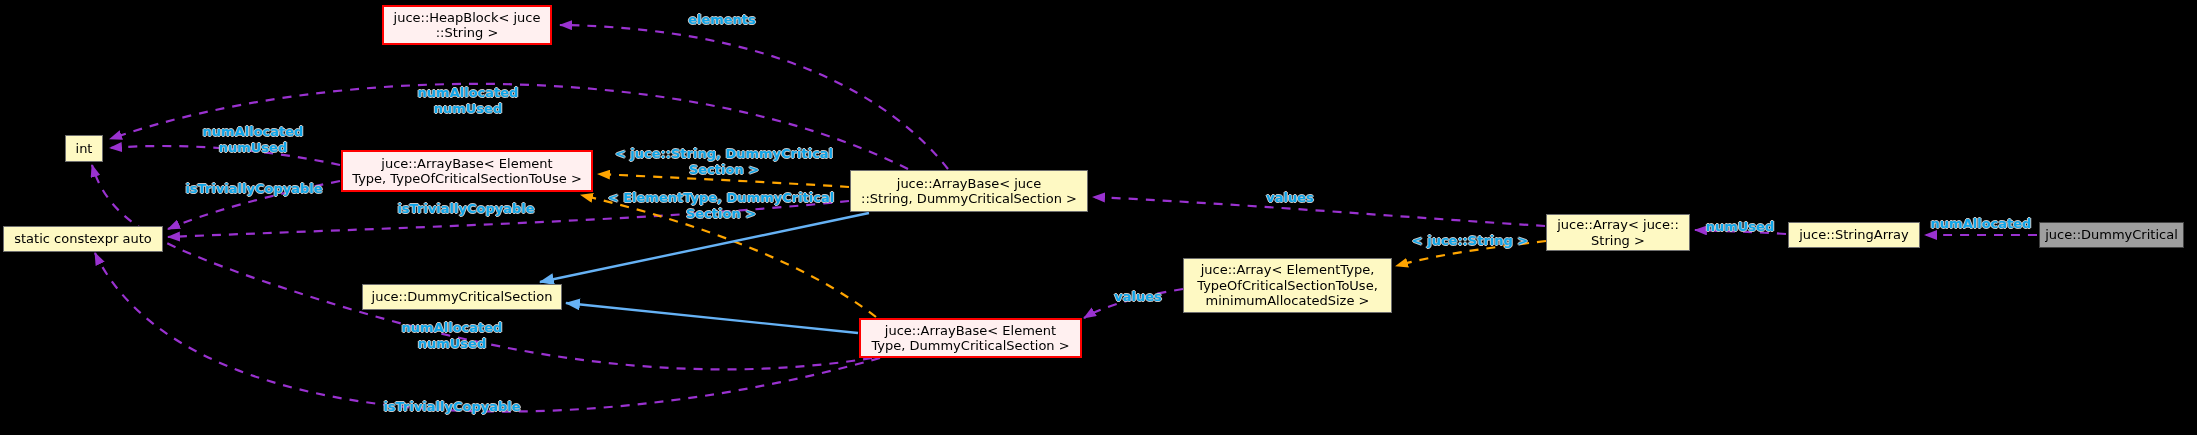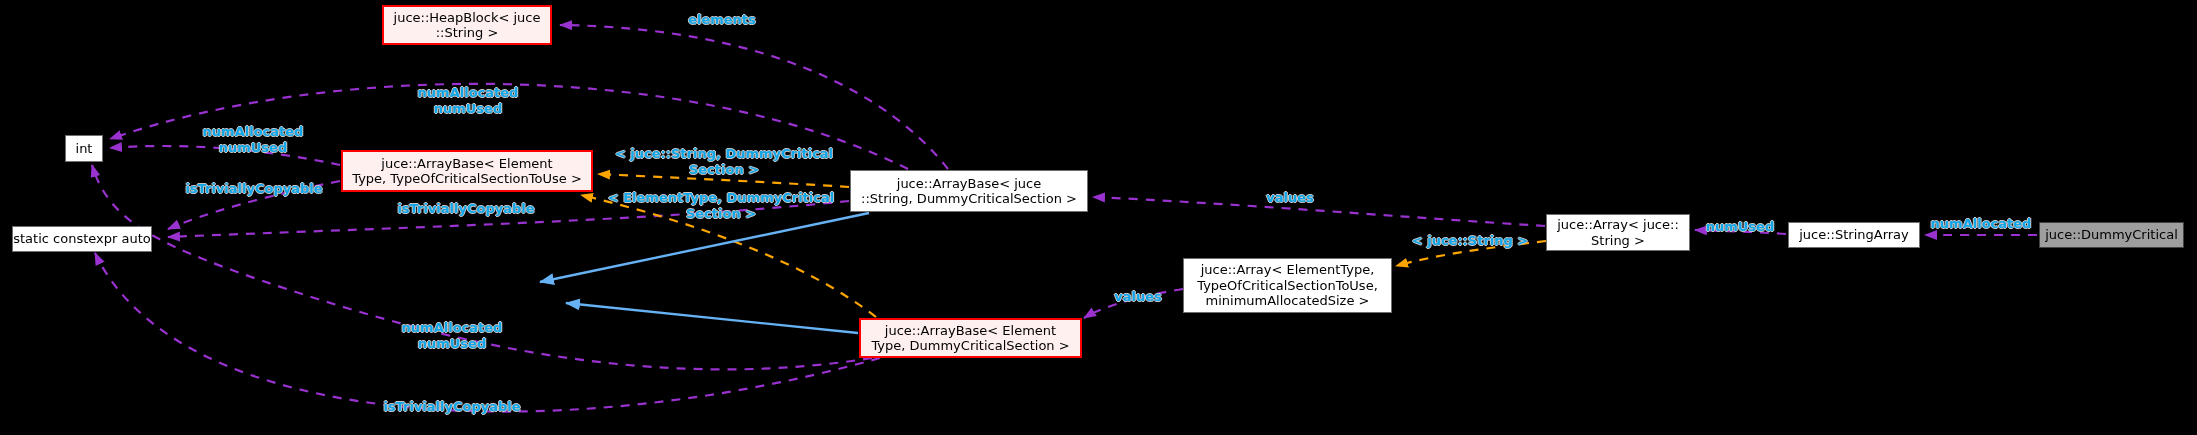--- a/index.html
+++ b/index.html
@@ -15,21 +15,21 @@
     position:absolute;
     display:flex;align-items:center;justify-content:center;
     text-align:center;
     font-size:13px;line-height:15.5px;color:#000;
     white-space:pre;
     box-sizing:border-box;
     z-index:2;
   }
   .node span{white-space:pre;}
   .node.red{background:#fff0f0;border:2px solid #ff0000;text-align:center;}
-  .node.plain{background:#ffffff;border:1.5px solid #6e6e6e;}
+  .node.plain{background:#fef9c3;border:1.5px solid #6e6e6e;}
   .node.grey{background:#9e9e9e;border:1.5px solid #424242;}
   .elabel{
     position:absolute;
     transform:translateX(-50%);
     font-size:13px;line-height:15.5px;font-weight:bold;
     text-align:center;
     white-space:pre;
     color:#0ea5e9;
     text-shadow:-1px 0 #c6c6c6, 1px 0 #c6c6c6, 0 -1px #c6c6c6, 0 1px #c6c6c6;
     z-index:3;
@@ -86,24 +86,27 @@
 
   <div class="node plain" style="left:65px;top:135px;width:38px;height:27px">
     <span>int</span>
   </div>
 
   <div class="node red" style="left:341px;top:150px;width:252px;height:42px">
     <span>juce::ArrayBase&lt; Element
 Type, TypeOfCriticalSectionToUse &gt;</span>
   </div>
 
-  <div class="node plain" style="left:12px;top:226px;width:140px;height:26px">
+  <div class="node plain" style="left:3px;top:226px;width:160px;height:26px">
     <span>static constexpr auto</span>
   </div>
 
+  <div class="node plain" style="left:362px;top:284px;width:200px;height:26px">
+    <span>juce::DummyCriticalSection</span>
+  </div>
 
   <div class="node plain" style="left:850px;top:170px;width:238px;height:42px">
     <span>juce::ArrayBase&lt; juce
 ::String, DummyCriticalSection &gt;</span>
   </div>
 
   <div class="node red" style="left:859px;top:318px;width:223px;height:40px">
     <span>juce::ArrayBase&lt; Element
 Type, DummyCriticalSection &gt;</span>
   </div>

